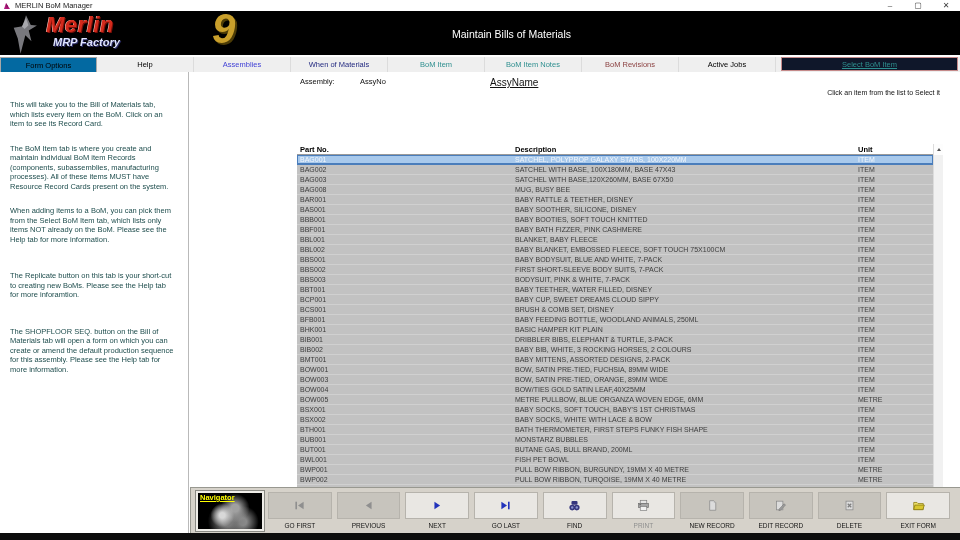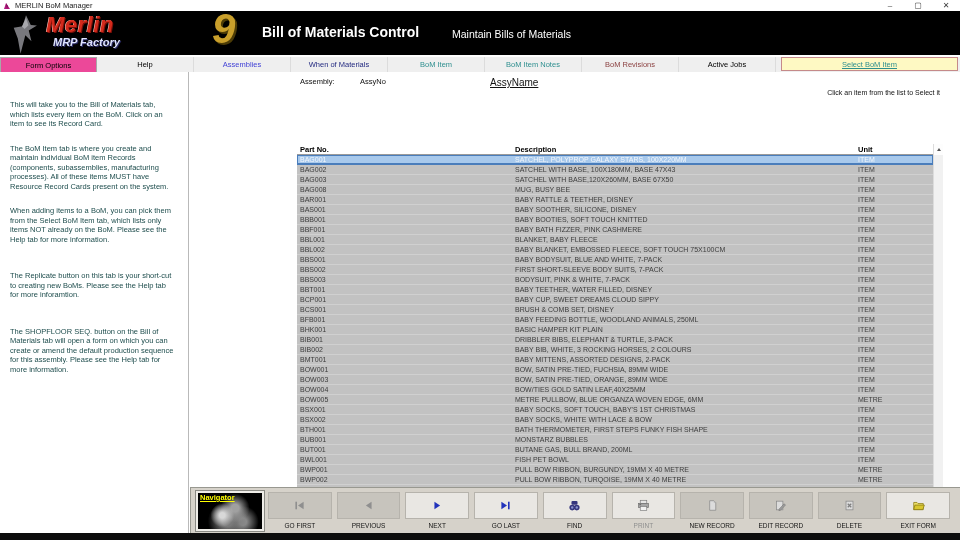--- a/index.html
+++ b/index.html
@@ -23,23 +23,23 @@
   .logo-sub { position:absolute; left:47px; top:25px; font-size:11px; font-weight:bold; font-style:italic;
     color:#dfe4ff; text-shadow:1px 1px 0 #2a2a66; }
   .logo-nine { position:absolute; left:206px; top:-6px; font-size:42px; font-weight:bold; font-style:italic;
     color:#c99f2b; text-shadow:2px 2px 0 #4d3c06; }
   .header-title { position:absolute; left:262px; top:13px; font-size:14px; font-weight:bold; }
   .header-subtitle { position:absolute; left:452px; top:17px; font-size:10.5px; }
   
   .tabbar { position:absolute; left:0; top:57px; width:960px; height:15px; background:#efefef; display:flex; }
   .tab { width:97px; height:15px; text-align:center; font-size:7.5px; line-height:15px;
     border-right:1px solid #dcdcdc; cursor:default; white-space:nowrap; overflow:hidden; }
-  .tab.active { background:#ec4899; border:1px solid #a8a8a8; border-bottom:none; font-weight:normal; }
+  .tab.active { background:#0369a1; border:1px solid #a8a8a8; border-bottom:none; font-weight:normal; }
   .tab.tab-select { position:absolute; right:2px; top:0; width:177px; height:14px; line-height:13px;
-    background:#fef9c3; border:1px solid #c58a8a; text-decoration:underline; }
+    background:#0f172a; border:1px solid #c58a8a; text-decoration:underline; }
   
   .sidebar { position:absolute; left:0; top:72px; width:189px; height:461px; background:#fff;
     border-right:1px solid #b9b9b9; padding:28px 12px 0 10px; }
   .sidebar p { font-size:7.5px; line-height:9.5px; color:#1e4d4d; margin:0 0 15px 0; }
   .sidebar p:nth-of-type(3) { margin-bottom:27px; }
   .sidebar p:nth-of-type(4) { margin-bottom:27px; }
   .sidebar p:nth-of-type(5) { margin-bottom:25px; }
   
   .assembly-label { position:absolute; left:300px; top:77px; font-size:7.5px; color:#111; }
   .assy-no  { position:absolute; left:360px; top:77px; font-size:7.5px; color:#111; }
@@ -117,21 +117,20 @@
     <span class="wizard">
       <svg width="36" height="41" viewBox="0 0 24 30">
           <path d="M12 1 L15.5 8 L20 8.5 L14 12 L16 20 L11.5 15.5 L8 29 L6 18 L3 10 L9.5 9 Z" fill="#8e8e93"></path>
           <path d="M12 3 L13.8 8.2 L11 11 L9 9.2 Z" fill="#c6c6cc"></path>
         </svg>
     </span>
     <span class="logo-merlin">Merlin</span>
     <span class="logo-sub">MRP Factory</span>
     <span class="logo-nine">9</span>
   </div>
-  <div class="header-title">Bill of Materials Control</div>
   <div class="header-subtitle">Maintain Bills of Materials</div>
 </div>
 
 <div class="tabbar">
     <div class="tab active" style="color: rgb(0, 0, 0);">Form Options</div>
     <div class="tab" style="color: rgb(0, 0, 0);">Help</div>
     <div class="tab" style="color: rgb(67, 67, 214);">Assemblies</div>
     <div class="tab" style="color: rgb(35, 42, 128);">When of Materials</div>
     <div class="tab" style="color: rgb(46, 143, 143);">BoM Item</div>
     <div class="tab" style="color: rgb(46, 143, 143);">BoM Item Notes</div>

